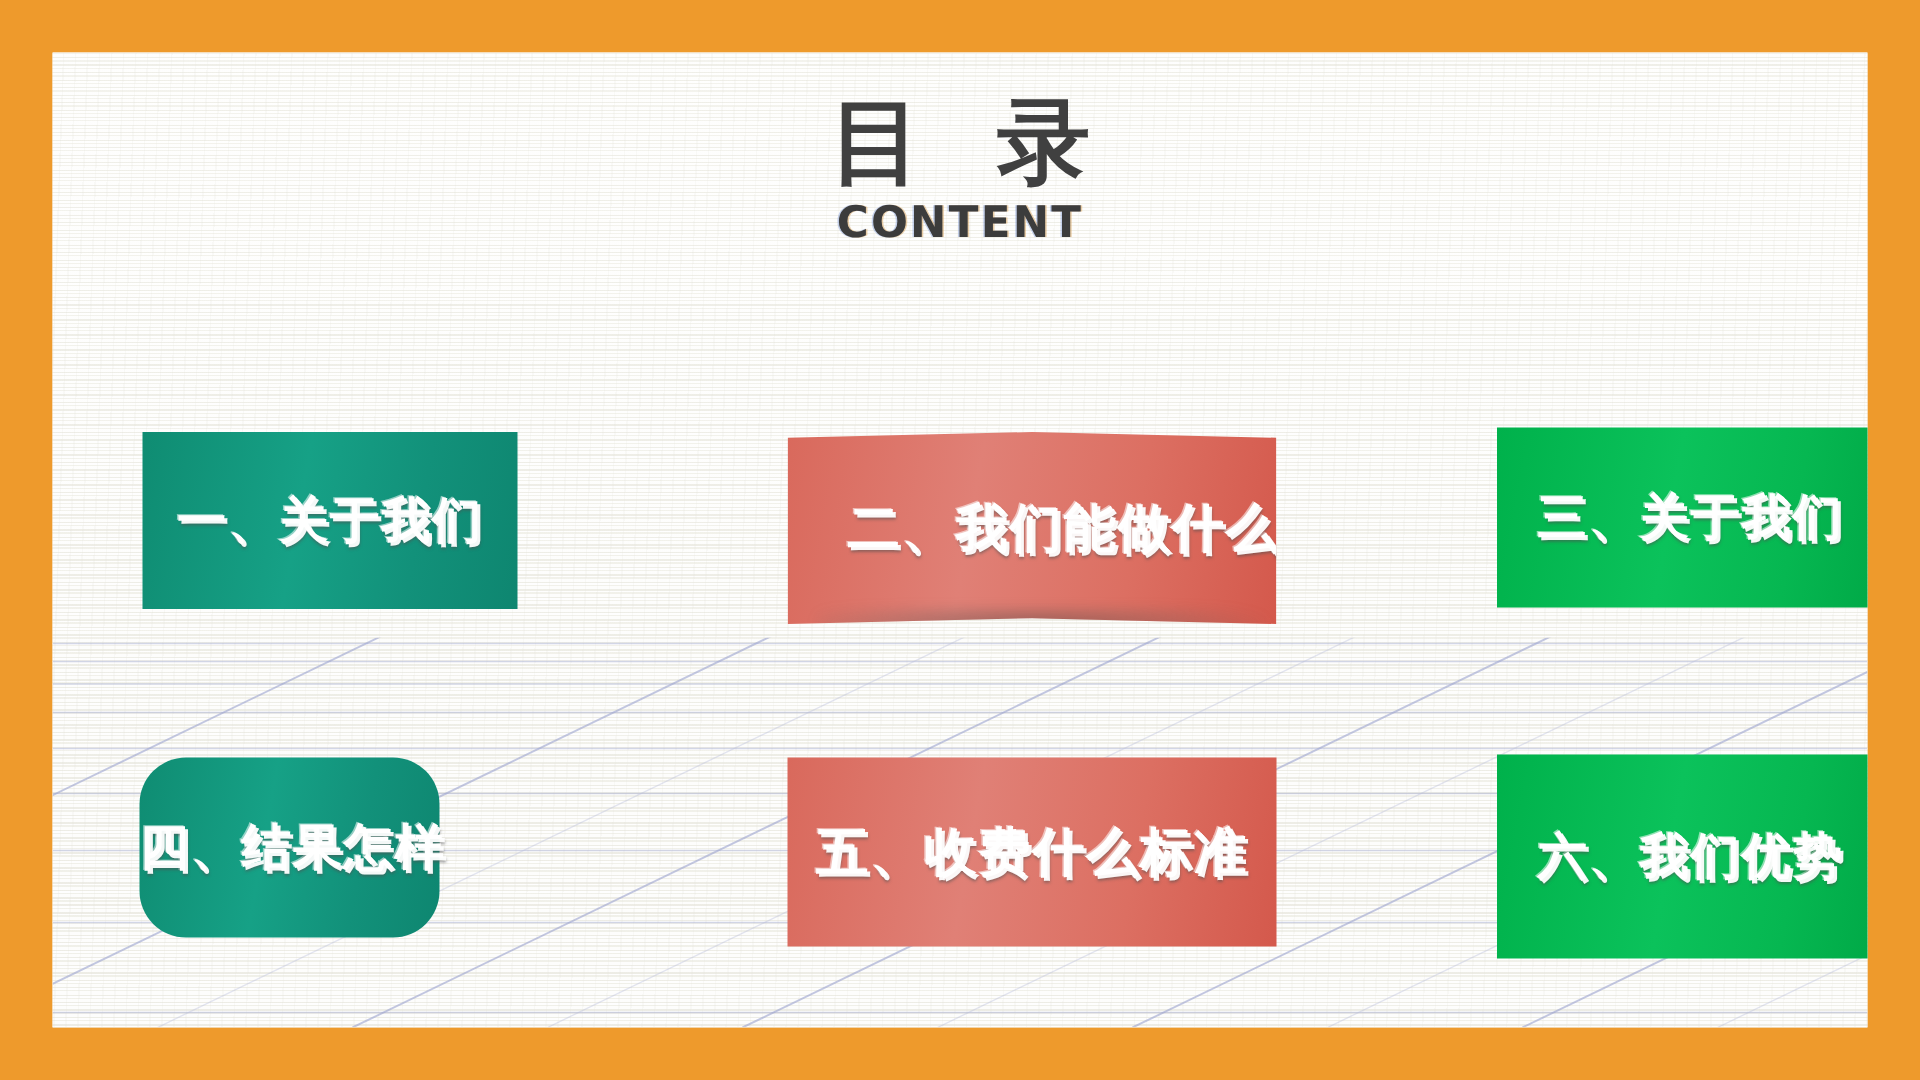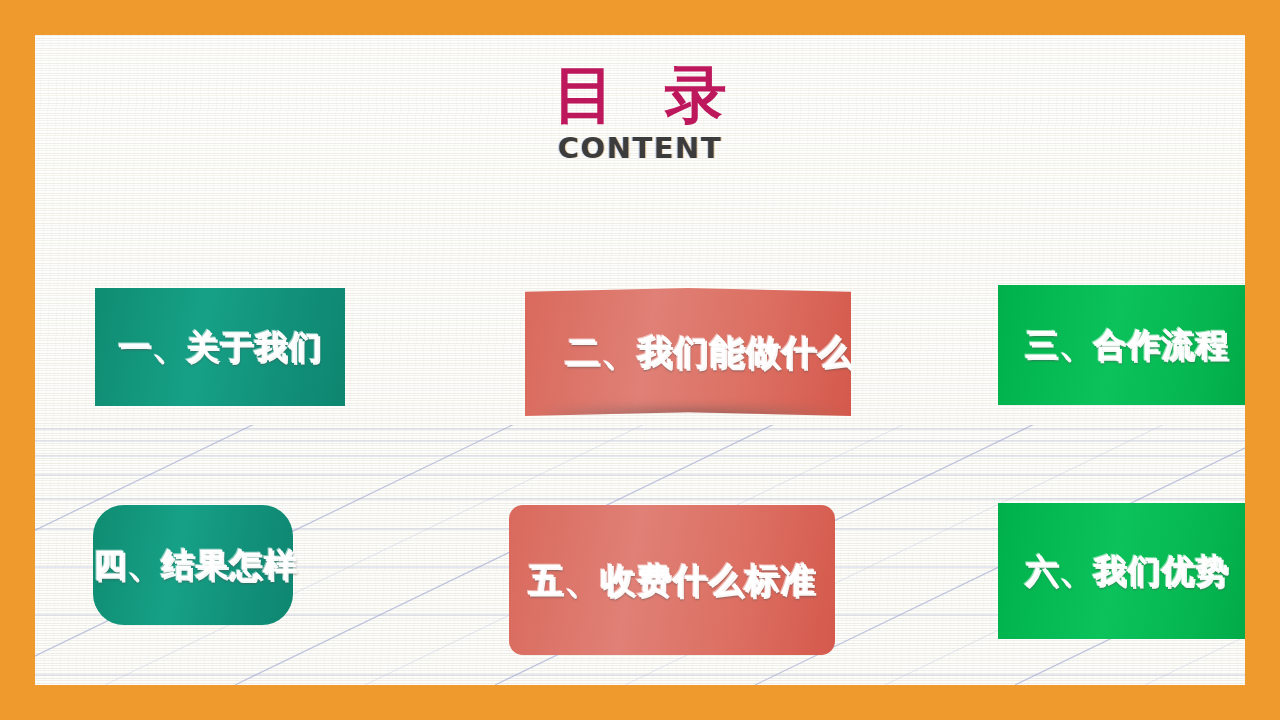--- a/index.html
+++ b/index.html
@@ -58,21 +58,21 @@
 
   
   #header {
     position:absolute;
     left:0; right:0; top:25px;
     text-align:center;
   }
   #title-cn {
     font-size:62px;
     font-weight:bold;
-    color:#be185d;
+    color:#404040;
     letter-spacing:14px;
     line-height:1.12;
     text-indent:14px;
   }
   #title-en {
     font-size:29px;
     font-weight:bold;
     color:#3C3C3C;
     letter-spacing:1.5px;
     margin-top:2px;
@@ -114,21 +114,21 @@
   }
   .theme-teal  { background:linear-gradient(100deg,#0F8C72 0%,#16A186 42%,#12917A 72%,#0E8670 100%); }
   .theme-red   { background:linear-gradient(100deg,#D9695C 0%,#E08076 38%,#DC6F62 70%,#D4594C 100%); }
   .theme-green { background:linear-gradient(100deg,#00B14B 0%,#0BC25B 45%,#06B751 75%,#00A846 100%); }
 
   
   #card-1 { left:60px;  top:253px; width:250px; height:118px; }
   #card-2 { left:490px; top:253px; width:326px; height:128px; }
   #card-3 { left:963px; top:250px; width:258px; height:120px; }
   #card-4 { left:58px;  top:470px; width:200px; height:120px;border-radius:31px; }
-  #card-5 { left:474px; top:470px; width:326px; height:150px;border-radius:14px; }
+  #card-5 { left:490px; top:470px; width:326px; height:126px; }
   #card-6 { left:963px; top:468px; width:258px; height:136px; }
 
   #card-1 .card-label,
   #card-3 .card-label,
   #card-4 .card-label,
   #card-6 .card-label { font-size:33px; }
   #card-2 .card-label,
   #card-5 .card-label { font-size:35px; }
 
   
@@ -184,21 +184,21 @@
 
     <div class="card theme-teal" id="card-1">
       <span class="card-label">一、关于我们</span>
     </div>
 
     <div class="card theme-red bowed" id="card-2">
       <span class="card-label">二、我们能做什么</span>
     </div>
 
     <div class="card theme-green" id="card-3">
-      <span class="card-label">三、合作流程</span>
+      <span class="card-label">三、关于我们</span>
     </div>
 
     <div class="card theme-teal" id="card-4">
       <span class="card-label">四、结果怎样</span>
     </div>
 
     <div class="card theme-red" id="card-5">
       <span class="card-label">五、收费什么标准</span>
     </div>
 

